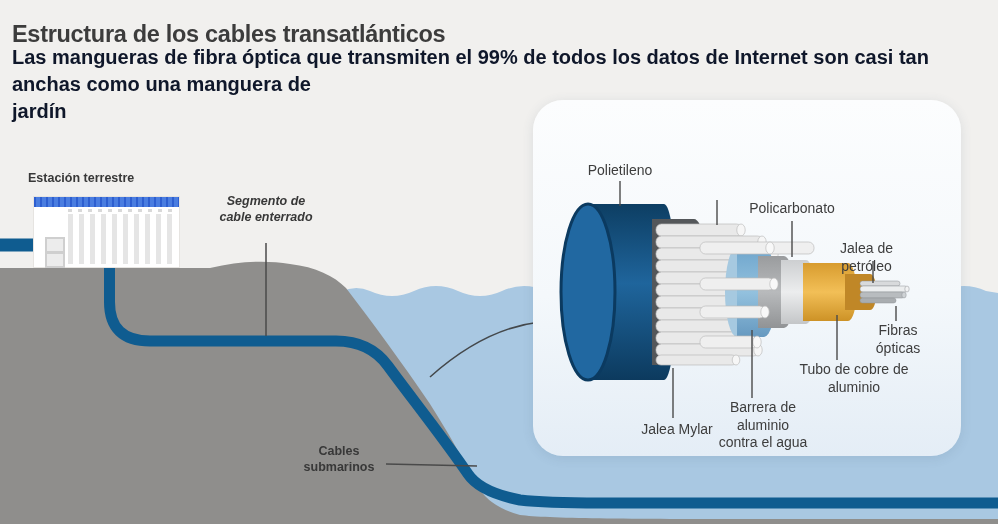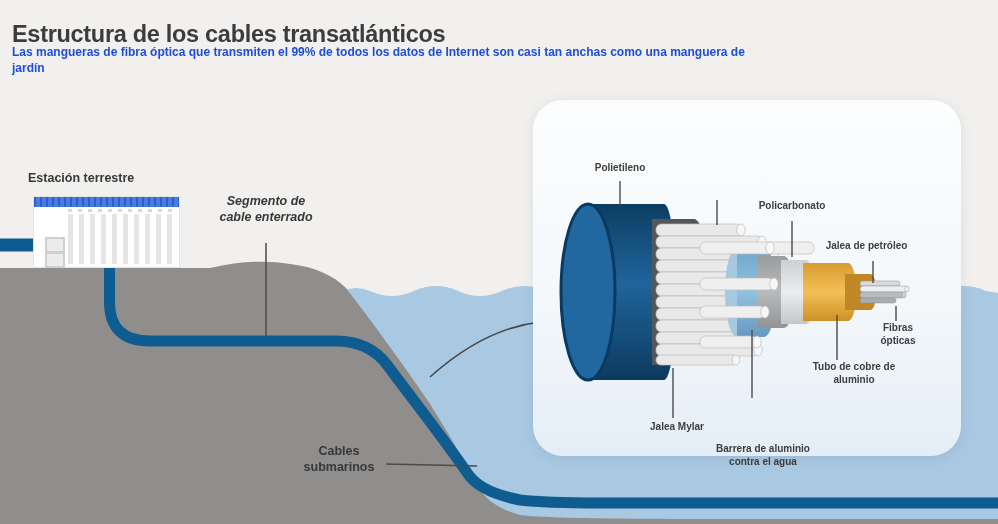--- a/index.html
+++ b/index.html
@@ -8,43 +8,43 @@
     background:#f1f0ee;
     font-family:"Liberation Sans", sans-serif;
   }
   svg { position:absolute; left:0; top:0; }
   #scene-svg { z-index:1; }
   #cross-svg { z-index:3; pointer-events:none; }
 
   .txt { position:absolute; color:#3a3a3a; white-space:pre-line; z-index:4; }
 
   #main-title { left:12px; top:5px; width:700px; font-size:23.5px; font-weight:bold; color:#3c3c3c; letter-spacing:-0.3px;margin-top:16px; }
-  #subtitle  { left:12px; top:44px; width:965px; font-size:12px; font-weight:bold; color:#1d4ed8; line-height:1.35; }
+  #subtitle  { left:12px; top:44px; width:965px; font-size:20px; font-weight:bold; color:#0f172a; line-height:1.35; }
 
   .slabel { font-size:12.5px; font-weight:bold; line-height:1.25; text-align:center; color:#383838; }
   #station-label { left:28px;  top:171px; width:155px; text-align:left; }
   #buried-label  { left:206px; top:194px; width:120px;font-style:italic; }
   #subsea-label  { left:289px; top:444px; width:100px; }
 
   #panel {
     position:absolute; left:533px; top:100px; width:428px; height:356px;
     background:linear-gradient(180deg,#fcfdfe 0%, #f4f8fb 55%, #e4edf6 100%);
     border-radius:30px; z-index:2;
     box-shadow:0 2px 12px rgba(60,80,110,0.12);
   }
   #panel-title { left:570px; top:104px; width:400px; font-size:19.5px; font-weight:bold; color:#2d2d2d; letter-spacing:-0.2px; }
 
-  .plabel { font-size:10px; font-weight:bold; line-height:1.25; text-align:center; color:#3d3d3d; }
+  .plabel { font-size:14px; font-weight:normal; line-height:1.25; text-align:center; color:#3d3d3d; }
   #lbl-polyethylene { left:570px; top:162px; width:100px; }
   #lbl-steel-wires  { left:664px; top:162px; width:120px; text-align:left; }
   #lbl-polycarbonate{ left:742px; top:200px; width:100px; }
   #lbl-jelly        { left:814px; top:240px; width:105px; }
   #lbl-fibers       { left:868px; top:322px; width:60px;  }
   #lbl-copper-tube  { left:798px; top:361px; width:112px; }
-  #lbl-barrier      { left:702px; top:399px; width:122px;margin-top:44px; }
+  #lbl-barrier      { left:702px; top:399px; width:122px; }
   #lbl-mylar        { left:641px; top:421px; width:72px;  }
 
   
   #building { position:absolute; left:33px; top:196px; width:147px; height:72px; background:#ffffff; border:1px solid #e6e4e1; box-sizing:border-box; z-index:2; }
   #roof { position:absolute; left:0; top:0; width:100%; height:10px;
     background:repeating-linear-gradient(90deg,#2e5fd0 0 2px,#4a7de0 2px 6px); }
   #vents { position:absolute; left:34px; top:12px; width:106px; height:3px;
     background:repeating-linear-gradient(90deg,#d9d9d9 0 4px,transparent 4px 10px); }
   #racks { position:absolute; left:34px; top:17px; width:106px; height:50px;
     background:repeating-linear-gradient(90deg,#e5e5e5 0 5px,transparent 5px 11px); }

